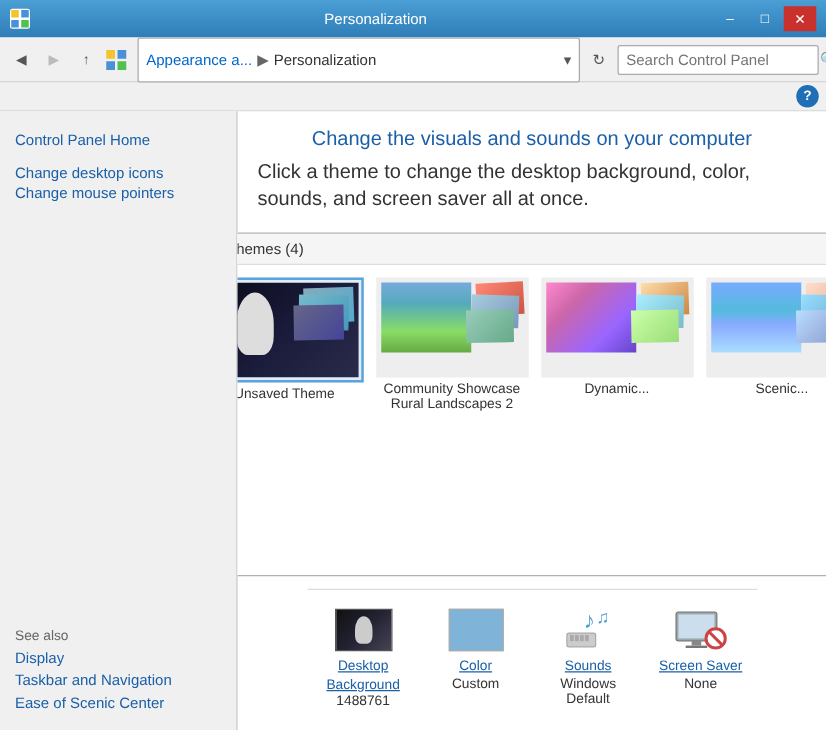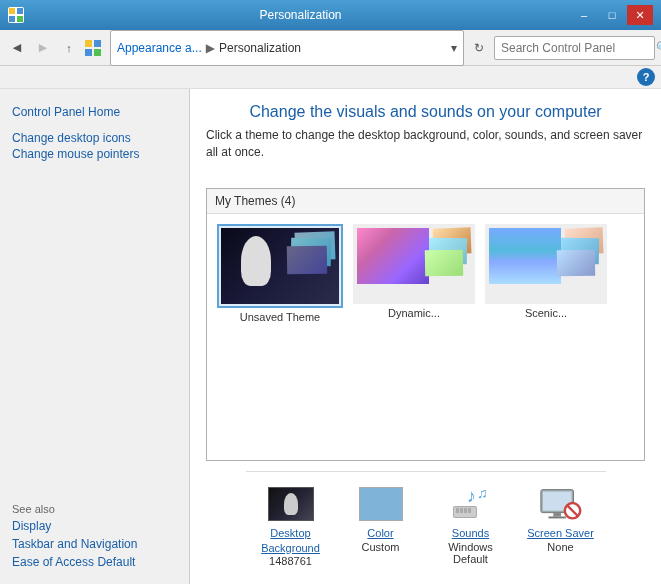--- a/index.html
+++ b/index.html
@@ -82,21 +82,21 @@
       width: 190px; min-width: 190px; background: #f0f0f0; border-right: 1px solid #ccc;
       padding: 16px 12px; display: flex; flex-direction: column; gap: 2px;
     }
     .sidebar-link { color: #1a5fa8; font-size: 12px; cursor: pointer; text-decoration: none; display: block; }
     .sidebar-section-title { font-size: 11px; color: #666; margin-bottom: 4px; }
     .see-also { margin-top: auto; padding-top: 16px; }
 
     
     .content { flex: 1; padding: 14px 16px; overflow: hidden; display: flex; flex-direction: column; align-items: center; }
     .content-title { color: #1a5fa8; font-size: 16px; font-weight: normal; margin-bottom: 6px; }
-    .content-desc { font-size: 12px; color: #333; margin-bottom: 27px; line-height: 1.4; }
+    .content-desc { font-size: 16px; color: #333; margin-bottom: 14px; line-height: 1.4; }
 
     
     .themes-panel {
       border: 1px solid #b0b0b0; flex: 1; overflow: hidden; display: flex; flex-direction: column;
       background: white; margin-bottom: 10px;
     }
     .themes-header { padding: 5px 8px; font-size: 12px; color: #333; background: #f5f5f5; border-bottom: 1px solid #ddd; }
     .themes-grid-container { flex: 1; overflow-y: auto; overflow-x: hidden; position: relative; }
     .themes-grid {
       display: grid; grid-template-columns: 1fr 1fr 1fr 1fr; gap: 10px; padding: 10px;
@@ -177,21 +177,21 @@
     <div style="height:8px;"></div>
     <a class="sidebar-link">Change desktop icons</a>
     <a class="sidebar-link">Change mouse pointers</a>
 
     <div class="see-also">
       <div class="sidebar-section-title">See also</div>
       <a class="sidebar-link">Display</a>
       <div style="height:4px;"></div>
       <a class="sidebar-link">Taskbar and Navigation</a>
       <div style="height:4px;"></div>
-      <a class="sidebar-link">Ease of Access Default</a>
+      <a class="sidebar-link">Ease of Scenic Center</a>
     </div>
   </div>
 
   <div class="content">
     <div class="content-title">Change the visuals and sounds on your computer</div>
     <div class="content-desc">Click a theme to change the desktop background, color, sounds, and screen saver all at once.</div>
 
     <div class="themes-panel">
       <div class="themes-header">My Themes (4)</div>
       <div class="themes-grid-container">
@@ -206,20 +206,32 @@
                 <div style="position:absolute;left:20px;top:8px;width:30px;height:50px;background:#ddd;border-radius:50% 50% 30% 30%;"></div>
 
                 <div style="position:absolute;right:4px;top:4px;width:40px;height:28px;background:linear-gradient(135deg,#8ab 0%,#5ac 100%);transform:rotate(-2deg);"></div>
                 <div style="position:absolute;right:8px;top:10px;width:40px;height:28px;background:linear-gradient(135deg,#7bc 0%,#49b 100%);transform:rotate(1deg);"></div>
                 <div style="position:absolute;right:12px;top:18px;width:40px;height:28px;background:linear-gradient(135deg,#668 0%,#449 100%);transform:rotate(-1deg);"></div>
               </div>
             </div>
             <div class="theme-label">Unsaved Theme</div>
           </div>
 
+          <div class="theme-item">
+            <div style="width:122px;height:80px;position:relative;overflow:hidden;background:#eee;">
+
+              <div style="position:absolute;left:4px;top:4px;width:72px;height:56px;background:linear-gradient(180deg,#7ad 0%,#5ab 30%,#8d6 70%,#6a4 100%);"></div>
+
+              <div style="position:absolute;right:4px;top:4px;width:38px;height:26px;background:linear-gradient(135deg,#f87 0%,#c54 100%);transform:rotate(-3deg);"></div>
+              <div style="position:absolute;right:8px;top:14px;width:38px;height:26px;background:linear-gradient(135deg,#acd 0%,#79b 100%);transform:rotate(2deg);"></div>
+              <div style="position:absolute;right:12px;top:26px;width:38px;height:26px;background:linear-gradient(135deg,#9cb 0%,#6a8 100%);transform:rotate(-1deg);"></div>
+            </div>
+            <div class="theme-label" style="white-space:pre-line;text-align:center;">Community Showcase
+Rural Landscapes 2</div>
+          </div>
 
           <div class="theme-item">
             <div style="width:122px;height:80px;position:relative;overflow:hidden;background:#eee;">
               <div style="position:absolute;left:4px;top:4px;width:72px;height:56px;background:linear-gradient(135deg,#f8c 0%,#c6a 30%,#96f 70%,#64c 100%);"></div>
               <div style="position:absolute;right:4px;top:4px;width:38px;height:26px;background:linear-gradient(135deg,#fda 0%,#c84 100%);transform:rotate(-2deg);"></div>
               <div style="position:absolute;right:8px;top:14px;width:38px;height:26px;background:linear-gradient(135deg,#aef 0%,#7bc 100%);transform:rotate(1deg);"></div>
               <div style="position:absolute;right:12px;top:26px;width:38px;height:26px;background:linear-gradient(135deg,#cfa 0%,#9d7 100%);transform:rotate(-1deg);"></div>
             </div>
             <div class="theme-label">Dynamic...</div>
           </div>

